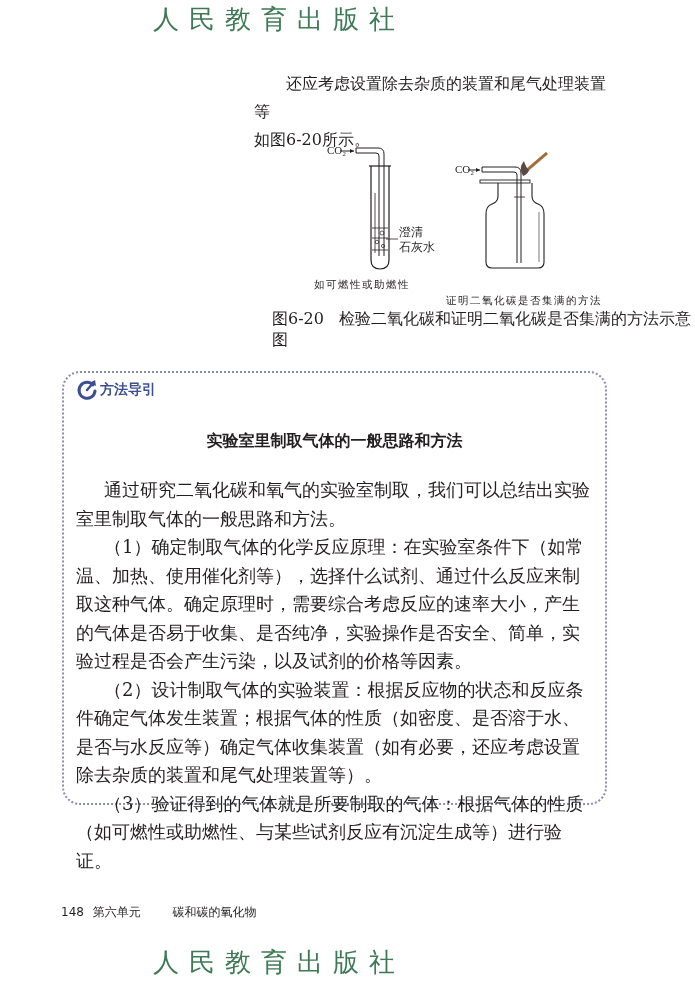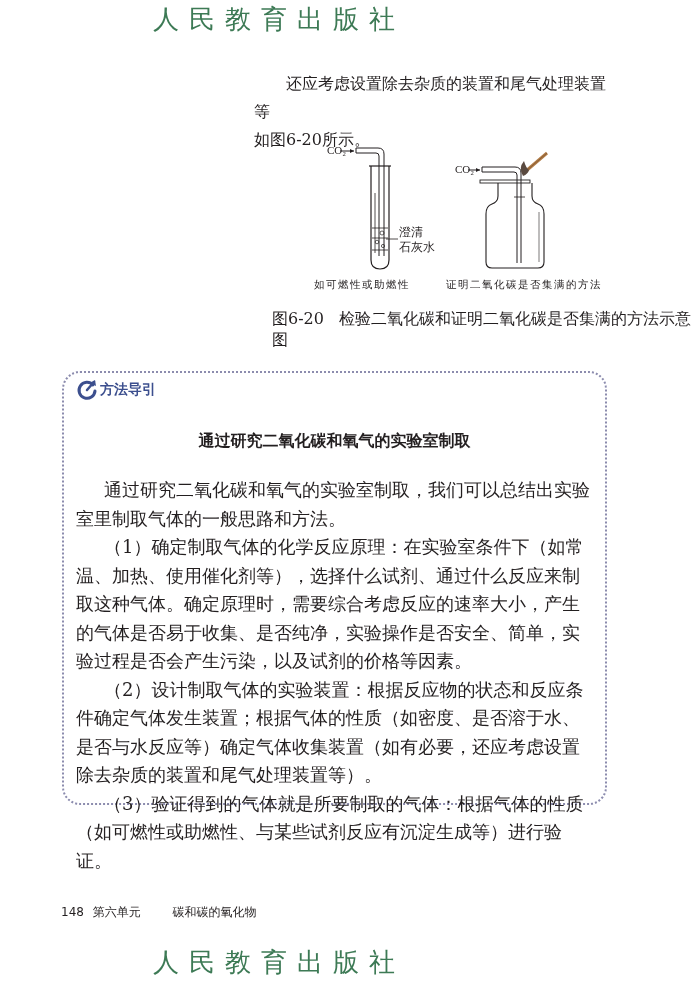--- a/index.html
+++ b/index.html
@@ -72,40 +72,40 @@
     <path d="M52 34 L84 34 Q87 34 87 37 L87 125" fill="none" stroke="#231f20" stroke-width="1"></path>
     <line x1="52" y1="29" x2="52" y2="34" stroke="#231f20" stroke-width="1"></line>
     <rect x="50" y="42" width="50" height="3" fill="none" stroke="#231f20" stroke-width="0.9"></rect>
     <path d="M68 45 L68 58 Q68 64 62 66 Q56 68 56 76 L56 124 Q56 130 62 130 L108 130 Q114 130 114 124 L114 76 Q114 68 108 66 Q102 64 102 58 L102 45" fill="none" stroke="#231f20" stroke-width="1.1"></path>
     <line x1="109" y1="74" x2="109" y2="124" stroke="#231f20" stroke-width="0.6"></line>
     <line x1="84" y1="59" x2="95" y2="59" stroke="#231f20" stroke-width="0.8"></line>
     <line x1="96" y1="33" x2="117" y2="15" stroke="#b07a45" stroke-width="3"></line>
     <line x1="96" y1="33" x2="117" y2="15" stroke="#6b4a2a" stroke-width="0.6"></line>
     <path d="M93 38 Q88 30 94 23 Q96 30 99 32 Q98 36 93 38 Z" fill="#5a4a40"></path>
   </svg>
-  <span class="fig-label" style="left:146px; top:140px;font-family:Liberation Serif, serif;">证明二氧化碳是否集满的方法</span>
+  <span class="fig-label" style="left:146px; top:156px;font-family:Liberation Serif, serif;">证明二氧化碳是否集满的方法</span>
 </div>
 
 <div class="caption">
   <span class="num">图6-20</span>
   <span>检验二氧化碳和证明二氧化碳是否集满的方法示意图</span>
 </div>
 
 <div class="method-box"></div>
 
 <div class="box-header">
   <svg width="22" height="22" viewBox="0 0 22 22">
     <path d="M17 6 A8 8 0 1 0 19 12" fill="none" stroke="#3c4f8e" stroke-width="3" stroke-linecap="round"></path>
     <path d="M11 11 L18 3" stroke="#3c4f8e" stroke-width="2.5" stroke-linecap="round"></path>
     <polygon points="19,1 20,7 14,4" fill="#3c4f8e"></polygon>
   </svg>
   <span class="label">方法导引</span>
 </div>
 
-<div class="box-title">通过研究二氧化碳和氧气的实验室制取</div>
+<div class="box-title">实验室里制取气体的一般思路和方法</div>
 
 <div class="box-body">
   <p>通过研究二氧化碳和氧气的实验室制取，我们可以总结出实验室里制取气体的一般思路和方法。</p>
   <p>（1）确定制取气体的化学反应原理：在实验室条件下（如常温、加热、使用催化剂等），选择什么试剂、通过什么反应来制取这种气体。确定原理时，需要综合考虑反应的速率大小，产生的气体是否易于收集、是否纯净，实验操作是否安全、简单，实验过程是否会产生污染，以及试剂的价格等因素。</p>
   <p>（2）设计制取气体的实验装置：根据反应物的状态和反应条件确定气体发生装置；根据气体的性质（如密度、是否溶于水、是否与水反应等）确定气体收集装置（如有必要，还应考虑设置除去杂质的装置和尾气处理装置等）。</p>
   <p>（3）验证得到的气体就是所要制取的气体：根据气体的性质（如可燃性或助燃性、与某些试剂反应有沉淀生成等）进行验证。</p>
 </div>
 
 <div class="footer">
   <span class="page">148</span>

